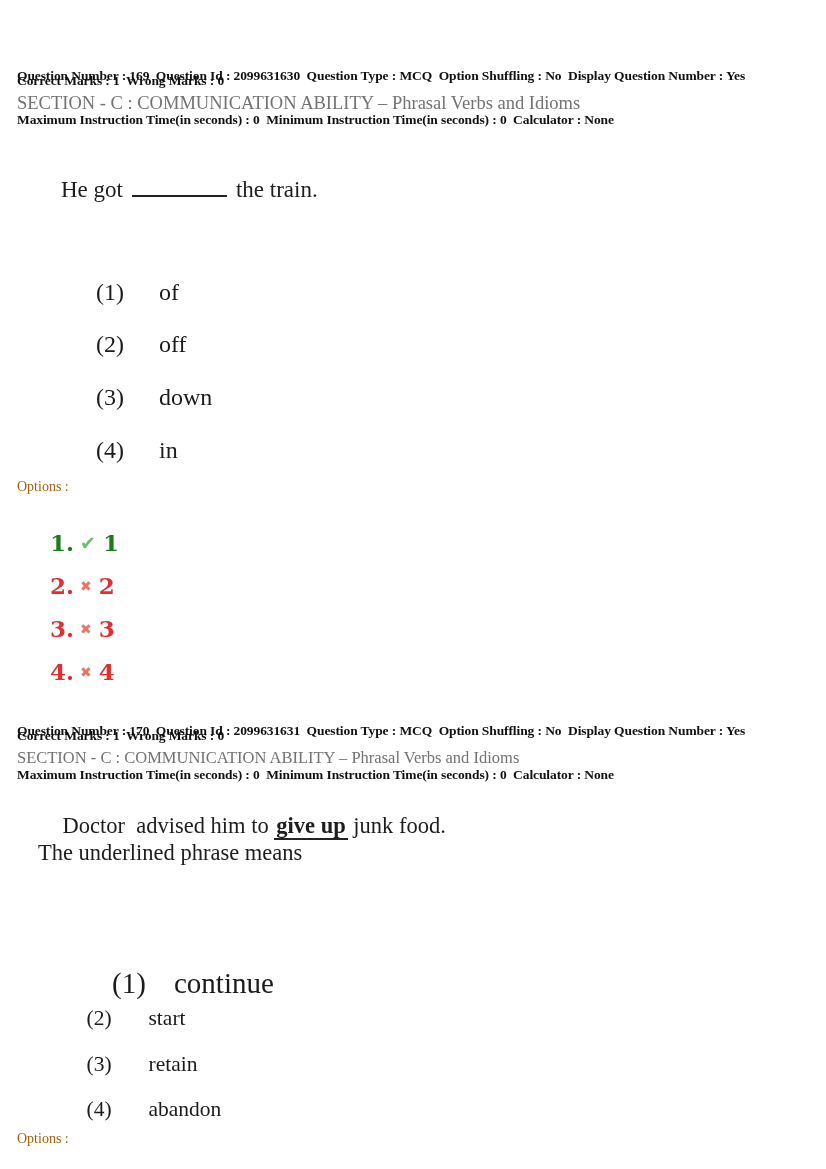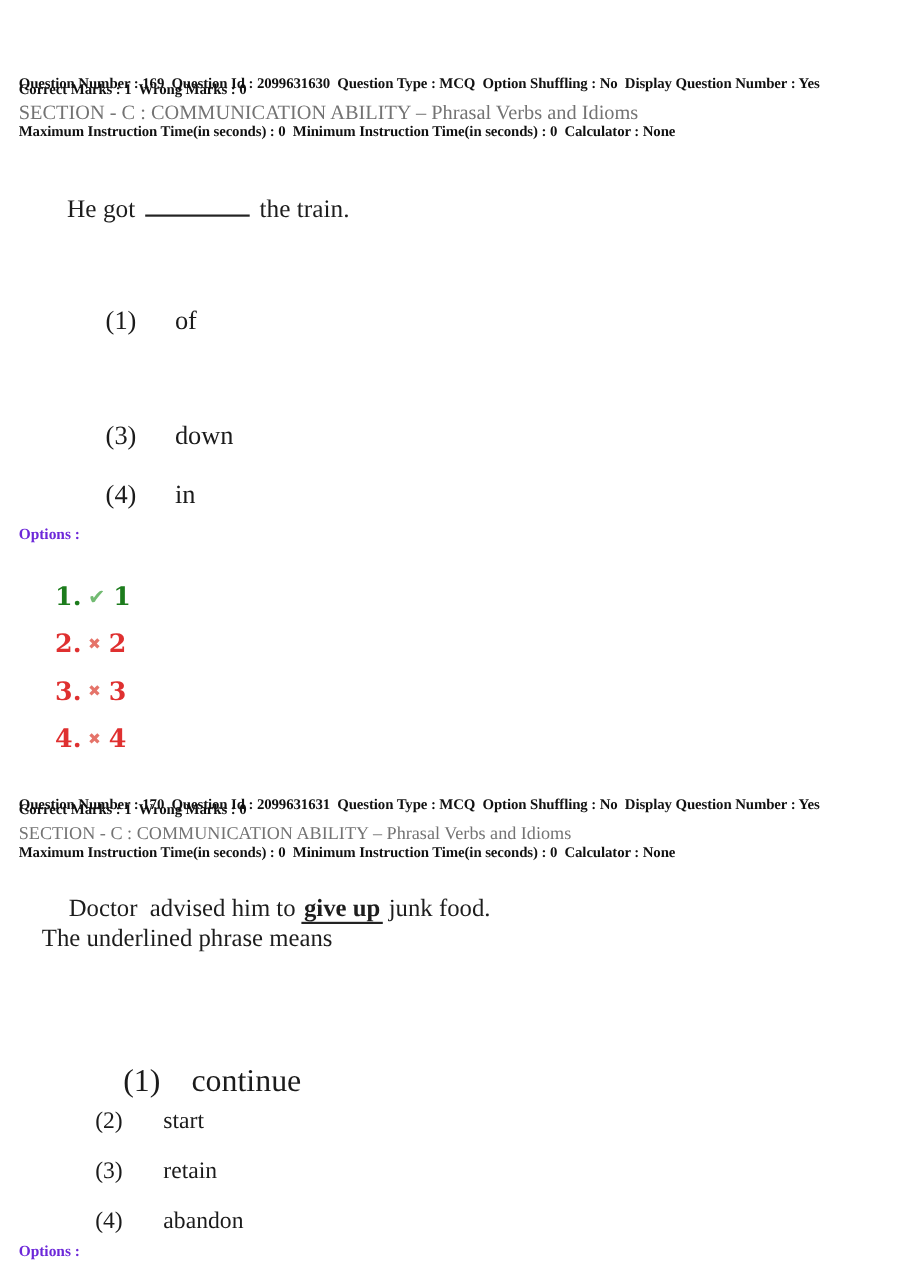--- a/index.html
+++ b/index.html
@@ -43,23 +43,23 @@
   }
   .underlined{
     border-bottom:2px solid #232323;
     padding:0 2px;
     font-weight:bold;
   }
   .opt-row{white-space:pre;}
   .opt-num{display:inline-block;}
   .options-label{
     font-family:"Liberation Serif",serif;
-    font-weight:bold;
+    font-weight:normal;
     font-size:14px;
-    color:#6d28d9;
+    color:#a16207;
   }
   .ans-row{
     font-family:"DejaVu Serif",serif;
     font-weight:bold;
     font-size:23px;
     line-height:28px;
     white-space:pre;
   }
   .ans-row.correct{color:var(--green,#1c7c1c);}
   .ans-row.wrong{color:var(--red,#df3030);}
@@ -86,20 +86,23 @@
   <div class="abs meta" style="left:17px;top:74px;">Correct Marks : 1  Wrong Marks : 0</div>
 
   <h2 class="abs section-title" style="left:17px;top:93px;font-size:18.5px;">SECTION - C : COMMUNICATION ABILITY – Phrasal Verbs and Idioms</h2>
 
   <div class="abs q-text" style="left:38px;top:146px;font-size:23px;">
     <span>He got</span><span class="blank"></span><span>the train.</span>
   </div>
 
   <div class="abs opt-row" style="left:72px;top:252px;font-size:24px;">
     <span class="opt-num" style="width:63px;">(1)</span><span>of</span>
+  </div>
+  <div class="abs opt-row" style="left:72px;top:304px;font-size:24px;">
+    <span class="opt-num" style="width:63px;">(2)</span><span>off</span>
   </div>
   <div class="abs opt-row" style="left:72px;top:357px;font-size:24px;">
     <span class="opt-num" style="width:63px;">(3)</span><span>down</span>
   </div>
   <div class="abs opt-row" style="left:72px;top:410px;font-size:24px;">
     <span class="opt-num" style="width:63px;">(4)</span><span>in</span>
   </div>
 
   <div class="abs options-label" style="left:17px;top:479px;">Options :</div>
 

